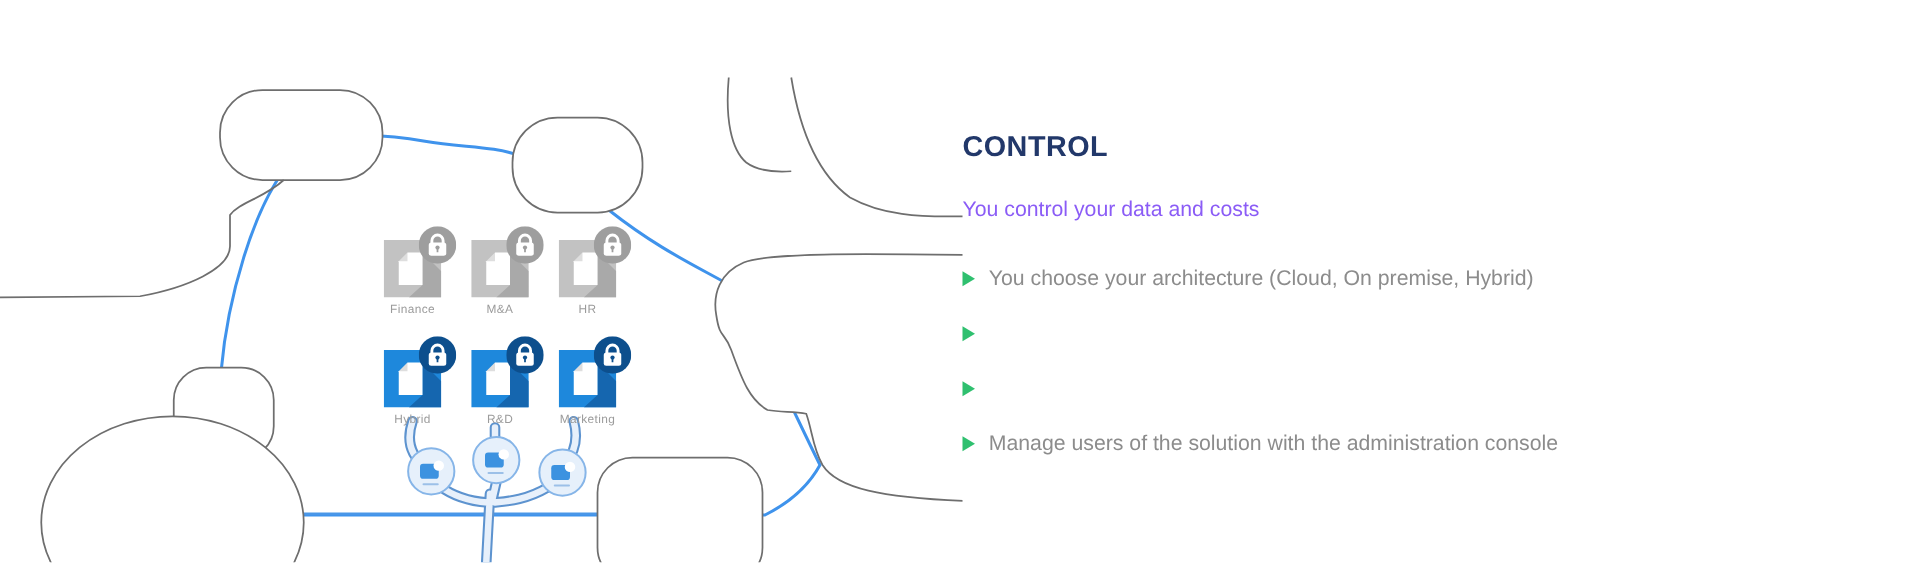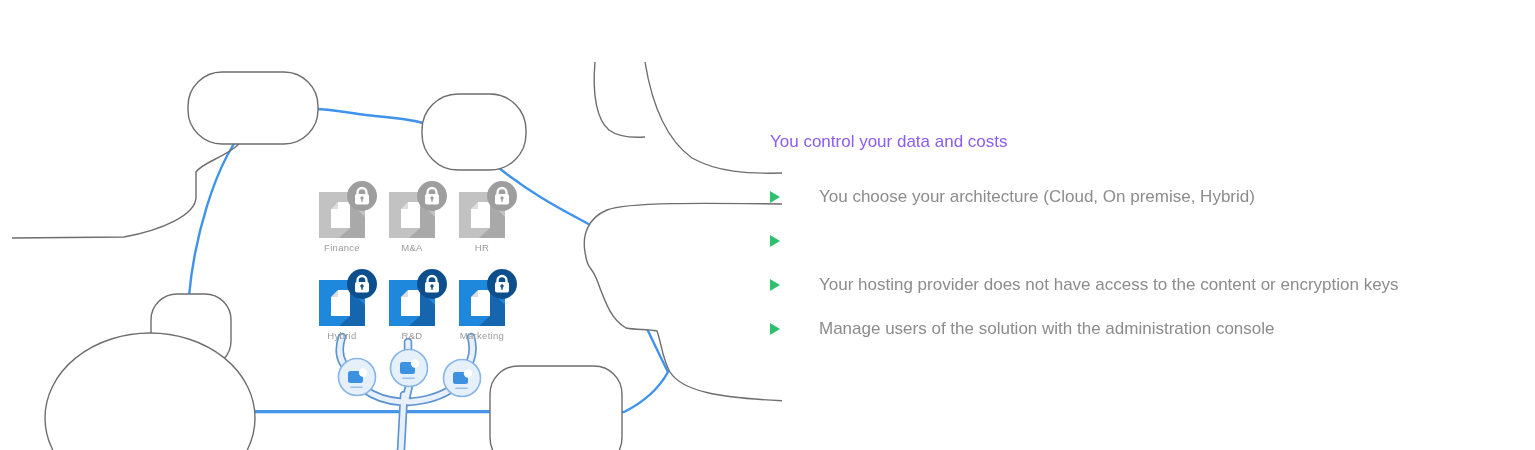--- a/index.html
+++ b/index.html
@@ -1,20 +1,20 @@
 <!DOCTYPE html>
 <html><head>
 <meta charset="utf-8">
 <style>
   html,body{margin:0;padding:0;background:#fff;}
   .stage{
     position:relative;width:1535px;height:450px;overflow:hidden;background:#ffffff;
     font-family:"Liberation Sans", sans-serif;
   }
-  .illustration{position:absolute;left:12px;top:0;width:770px;height:375px;}
+  .illustration{position:absolute;left:0;top:0;width:770px;height:375px;}
   .sketch{position:absolute;left:0;top:0;}
 
   
   .gshape{fill:#ffffff;stroke:#6e6e6e;stroke-width:1.4;}
   .gline{fill:none;stroke:#6e6e6e;stroke-width:1.4;}
   .cloudline{fill:none;stroke:#3f93ec;stroke-width:2.4;stroke-linecap:round;}
   .bline{fill:none;stroke:#4a97e8;stroke-width:2;}
   .tube-o{fill:none;stroke:#5d93cf;stroke-width:8.5;stroke-linecap:round;}
   .tube-i{fill:none;stroke:#e7f0fb;stroke-width:5.2;stroke-linecap:round;}
   .keycirc{fill:#e6f0fb;stroke:#86b5e8;stroke-width:1.6;}
@@ -38,21 +38,21 @@
   .lockbody{fill:#ffffff;}
   .gray .keyhole{fill:#9e9e9e;} .blue .keyhole{fill:#0d4f8d;}
 
   
   .content{position:absolute;left:770px;top:104px;width:700px;}
   .heading{
     margin:0;font-size:23px;font-weight:bold;color:#22386a;letter-spacing:.4px;line-height:26px;
   }
   .subtitle{margin:27px 0 0 0;font-size:17px;color:#8b5cf6;line-height:22px;}
   .bullets{margin-top:33px;}
-  .bullet{display:flex;align-items:center;height:22px;margin-bottom:22px;gap:28px;}
+  .bullet{display:flex;align-items:center;height:22px;margin-bottom:22px;}
   .arrow{
     width:0;height:0;flex:0 0 auto;
     border-left:10px solid #2fc06f;border-top:6px solid transparent;border-bottom:6px solid transparent;
     margin-right:11px;
   }
   .bullet-text{font-size:17px;color:#8c8c8c;line-height:22px;}
 </style>
 </head>
 <body>
 
@@ -209,32 +209,32 @@
         <path class="shackle" d="M10.5,14 v-2.5 a4.5,4.5 0 0 1 9,0 V14"></path>
         <rect class="lockbody" x="8" y="13" width="14" height="10.5" rx="2"></rect>
         <circle class="keyhole" cx="15" cy="17" r="1.7"></circle>
         <rect class="keyhole" x="14.3" y="17.8" width="1.4" height="3"></rect>
       </svg>
       <div class="dept-label">Marketing</div>
     </div>
   </div>
 
   <div class="content">
+    <h2 class="heading">CONTROL</h2>
     <p class="subtitle">You control your data and costs</p>
     <div class="bullets">
       <div class="bullet">
         <span class="arrow"></span>
         <span class="bullet-text">You choose your architecture (Cloud, On premise, Hybrid)</span>
       </div>
       <div class="bullet">
         <span class="arrow"></span>
       </div>
       <div class="bullet">
         <span class="arrow"></span>
-        <span class="bullet-text">Your hosting provider does not have access to the content or encryption keys</span>
       </div>
       <div class="bullet">
         <span class="arrow"></span>
         <span class="bullet-text">Manage users of the solution with the administration console</span>
       </div>
     </div>
   </div>
 
 </div>
 

